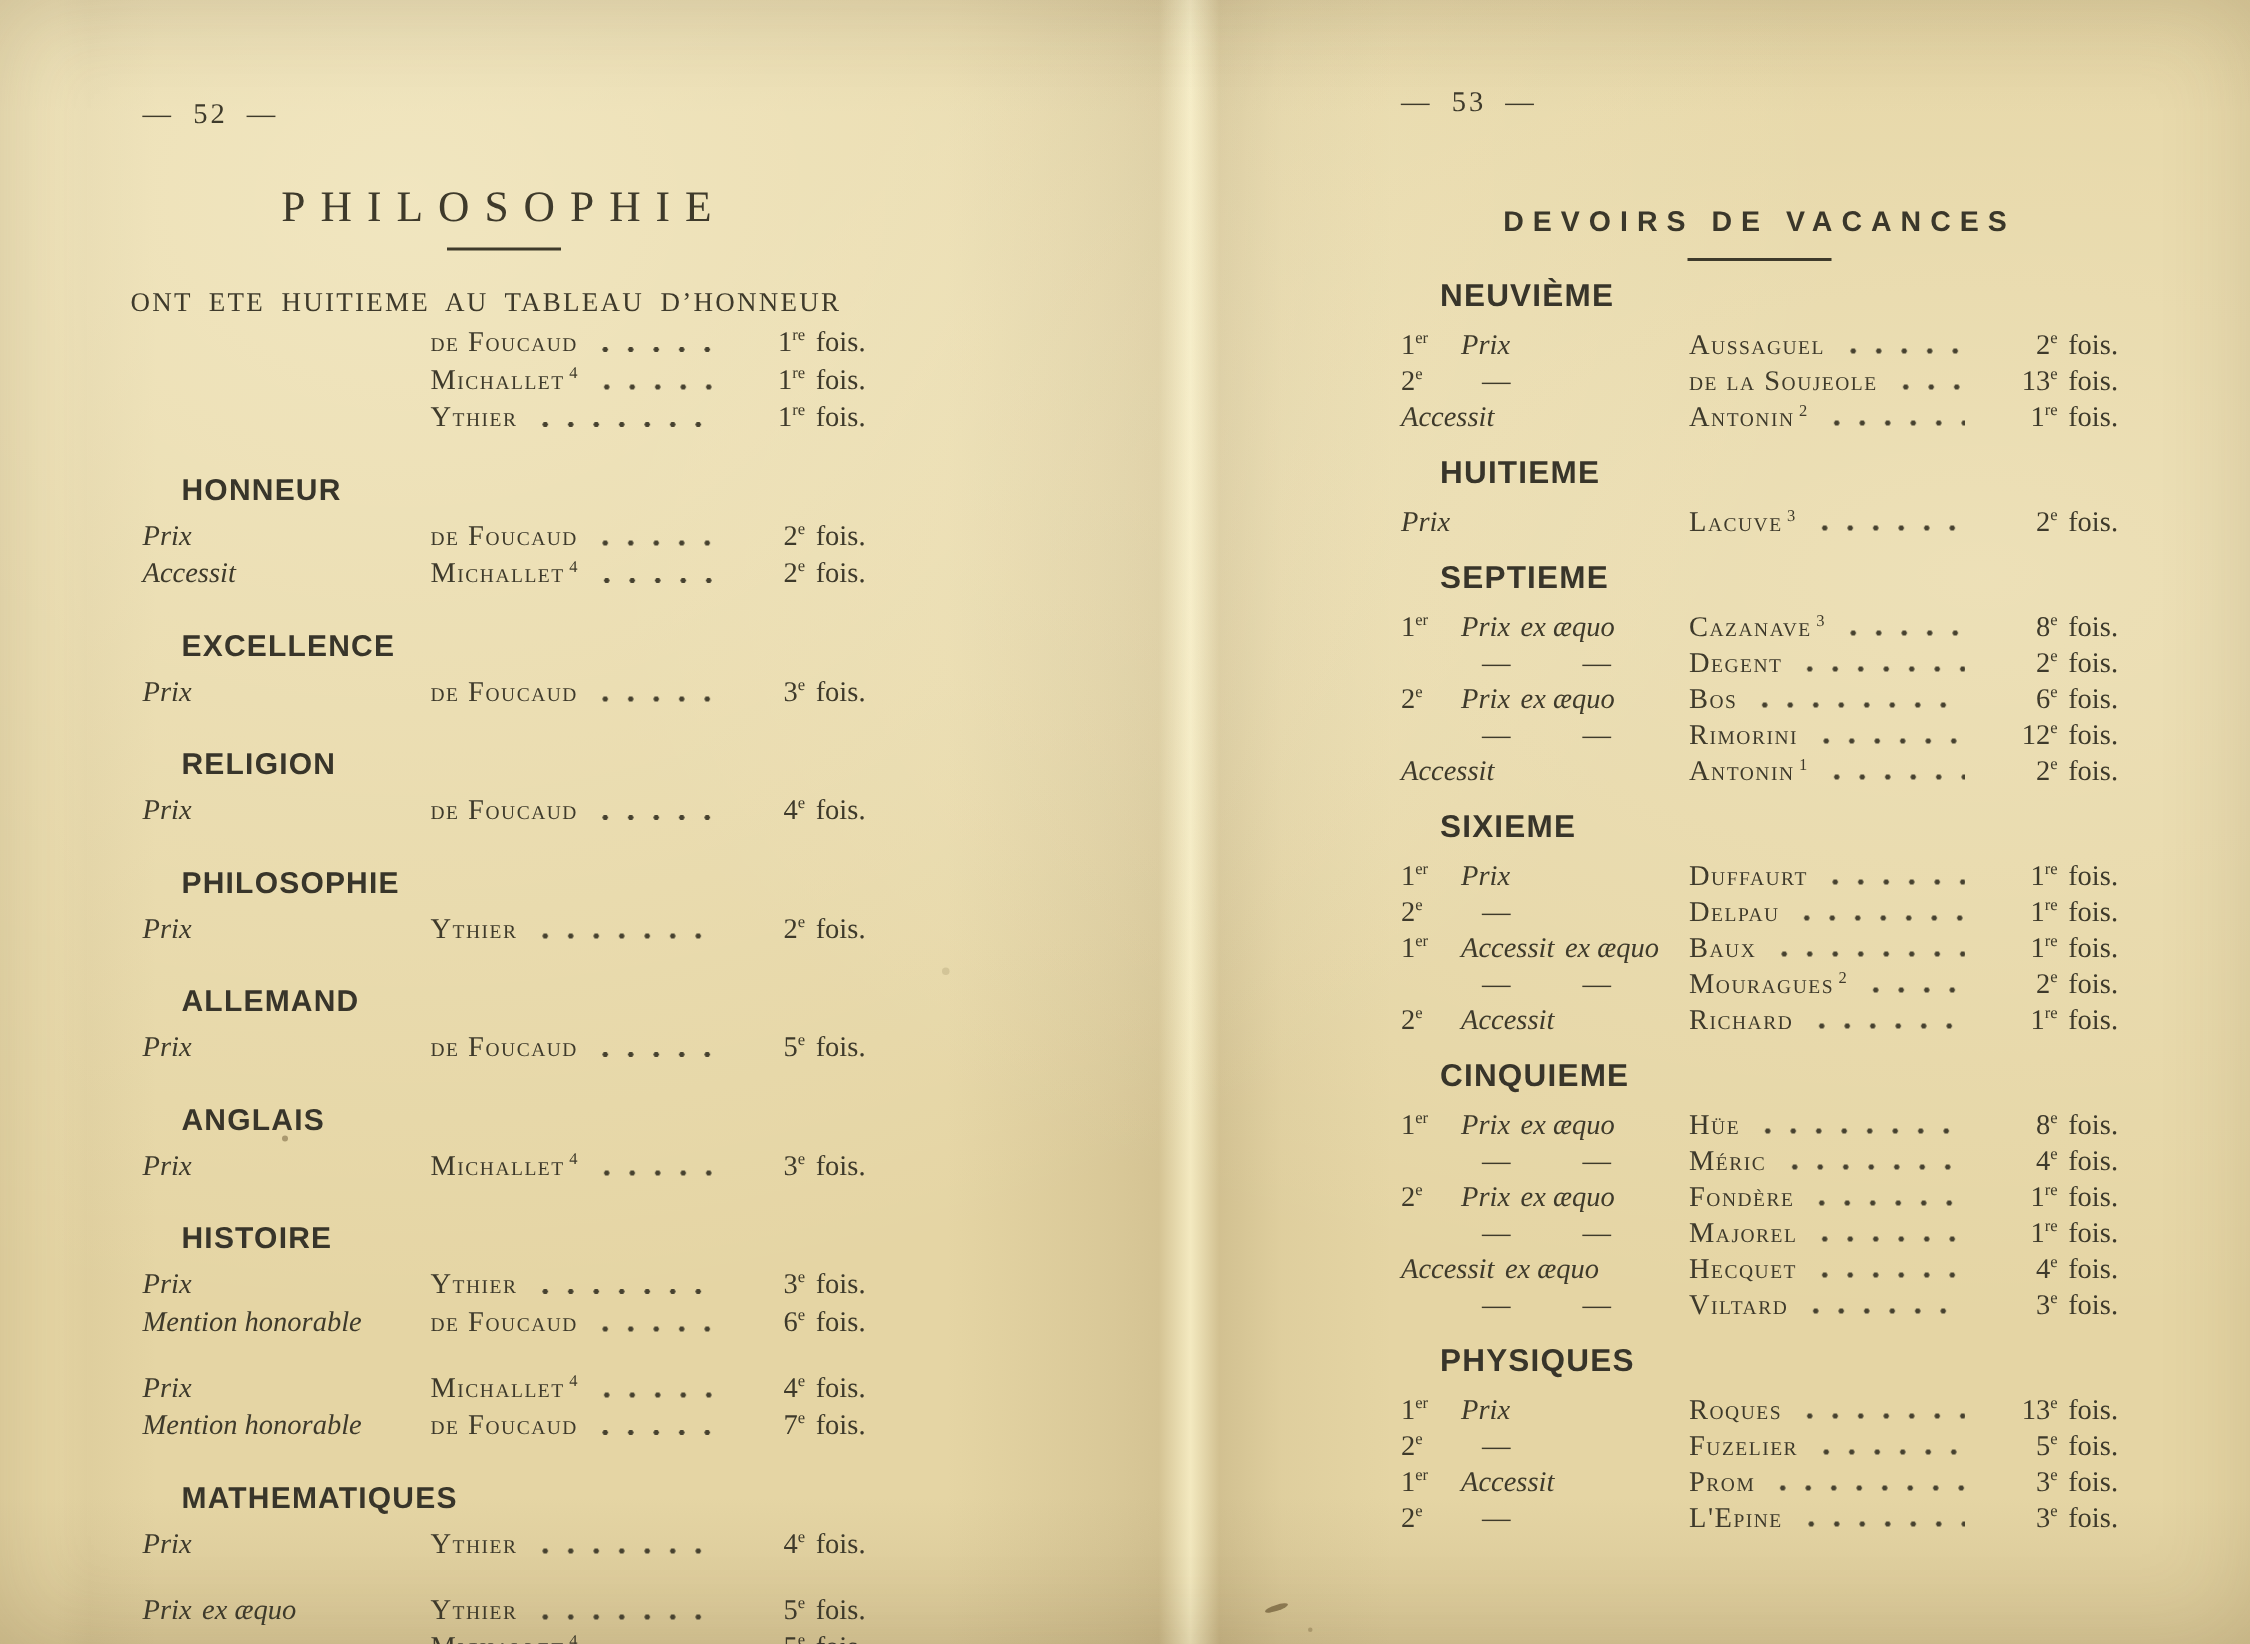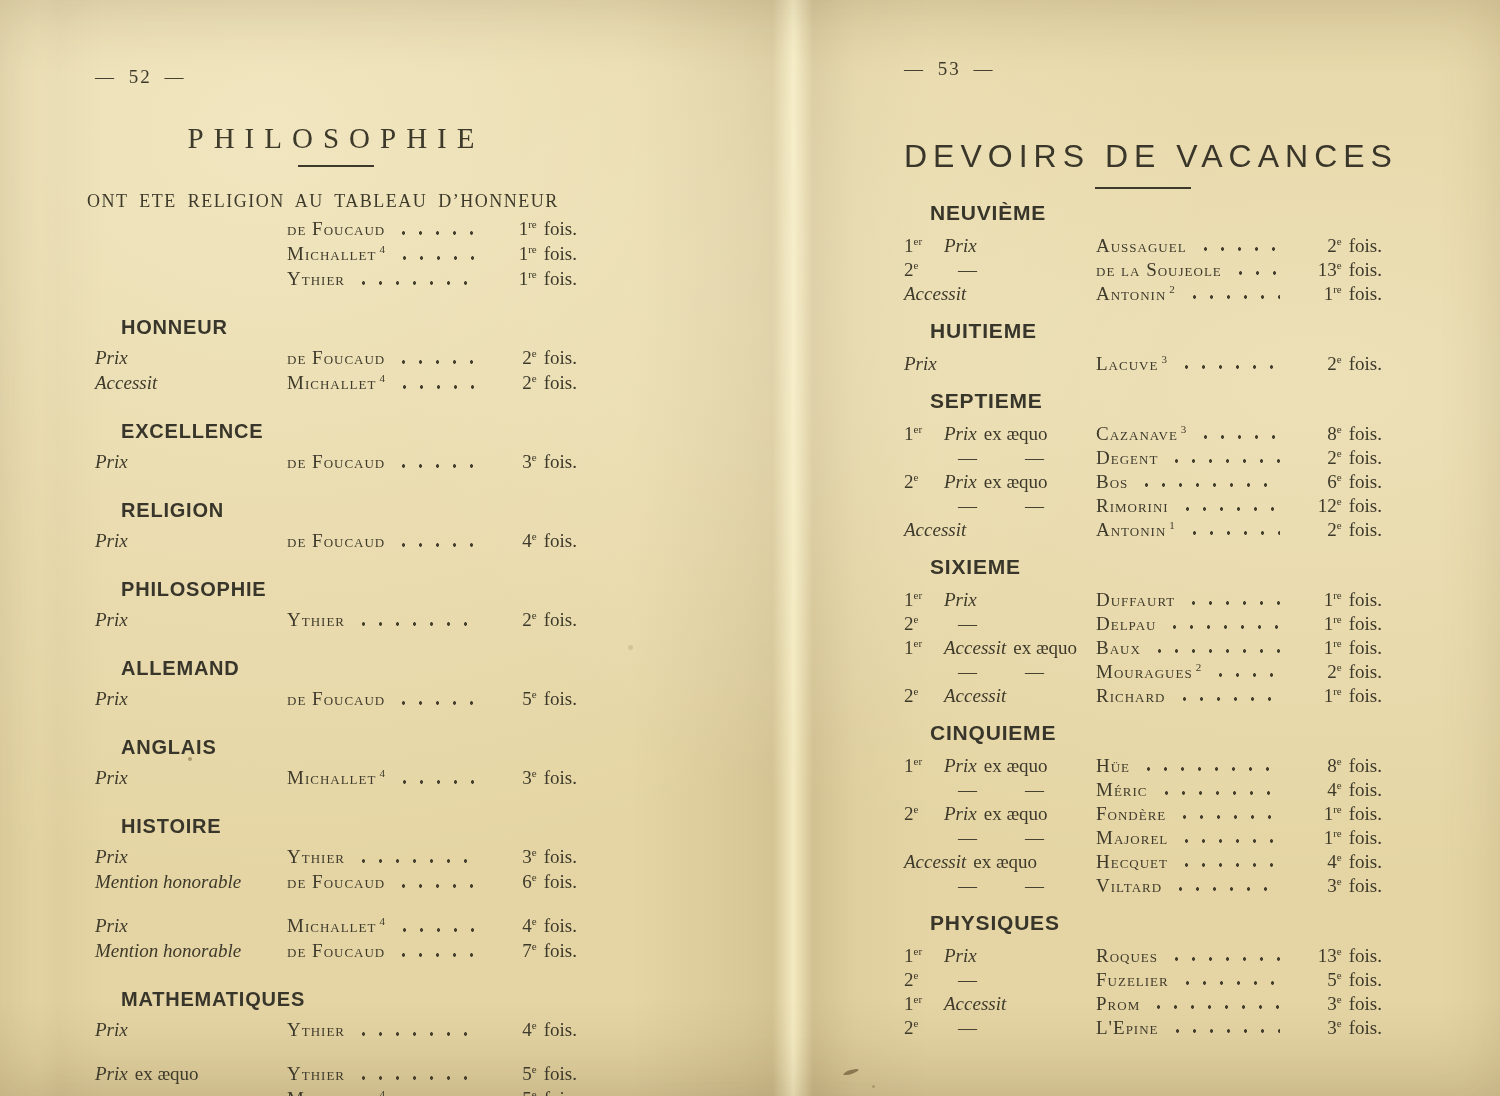--- a/index.html
+++ b/index.html
@@ -17,36 +17,36 @@
     background-image:
       radial-gradient(ellipse at 18% 12%, rgba(255,250,225,0.45), rgba(255,250,225,0) 55%),
       radial-gradient(ellipse at 88% 35%, rgba(255,250,228,0.30), rgba(255,250,228,0) 50%),
       linear-gradient(90deg, rgba(110,86,45,0) 2.5%, rgba(110,86,45,0.05) 4%, rgba(110,86,45,0) 7%),
       linear-gradient(90deg, rgba(110,86,45,0) 42%, rgba(110,86,45,0.10) 49.5%, rgba(110,86,45,0.14) 51.5%, rgba(255,250,215,0.55) 52.9%, rgba(110,86,45,0.16) 54.2%, rgba(110,86,45,0.05) 57%, rgba(110,86,45,0) 62%),
       linear-gradient(180deg, rgba(110,86,45,0.07), rgba(110,86,45,0) 7%, rgba(110,86,45,0) 91%, rgba(110,86,45,0.12) 100%);
     box-shadow:inset 0 0 60px rgba(100,78,40,0.18);
   }
   .page-content{position:absolute;}
   .pg-left{left:95px;top:66px;width:482px;}
-  .pg-right{left:904px;top:58px;width:478px;}
+  .pg-right{left:934px;top:58px;width:478px;}
 
   .page-number{
     text-align:left;font-size:19px;letter-spacing:2px;
     word-spacing:6px;
   }
   .doc-title{
     text-align:center;margin-top:34px;white-space:nowrap;
   }
   .pg-left .doc-title{
     font-family:"Liberation Serif", serif;
     font-size:29px;letter-spacing:10px;font-weight:500;
   }
   .pg-right .doc-title{
     font-family:"Liberation Sans", sans-serif;
-    font-size:32px;font-weight:400;letter-spacing:6px;
+    font-size:19px;font-weight:700;letter-spacing:6px;
     margin-top:58px;color:#3a372a;
   }
   .title-rule{
     height:2px;background:var(--ink);margin:10px auto 0;
     width:76px;
   }
   .pg-right .title-rule{width:96px;margin-top:12px;}
 
   .intro-heading{
     font-size:18px;letter-spacing:1.5px;word-spacing:5px;
@@ -65,21 +65,21 @@
   .pg-right .section-heading{font-size:21px;margin-bottom:10px;padding-top:2px;}
 
   .row{
     display:flex;align-items:baseline;
     height:25px;font-size:19px;white-space:nowrap;
   }
   .pg-right .row{height:24px;}
   .label{flex:none;width:192px;}
   .lnum{display:inline-block;min-width:40px;}
   .lword{font-style:italic;}
-  .lsuffix{margin-left:7px;}
+  .lsuffix{margin-left:7px;font-style:italic;}
   .ldash{font-style:normal;}
   .label.indent{padding-left:40px;box-sizing:border-box;}
   .pg-left .label.indent{padding-left:8px;}
   .lsuffix.ldash{margin-left:48px;}
   .lword.ldash{margin-left:14px;}
 
   .name{flex:none;font-variant:small-caps;letter-spacing:1px;}
   sup{font-size:58%;line-height:0;}
   .nsup{margin-left:3px;}
 
@@ -102,21 +102,21 @@
 </style>
 </head>
 <body>
 
 <div class="book">
 
   <div class="page-content pg-left">
     <div class="page-number">— 52 —</div>
     <div class="doc-title">PHILOSOPHIE</div>
     <div class="title-rule"></div>
-    <div class="intro-heading">ONT ETE RELIGION AU TABLEAU D’HONNEUR</div>
+    <div class="intro-heading">ONT ETE HUITIEME AU TABLEAU D’HONNEUR</div>
     <div id="left-intro">
         <div class="row">
           <span class="label"></span>
           <span class="name">de Foucaud</span>
           <span class="leader"></span>
           <span class="value"><span class="vcount">1<sup>re</sup></span><span class="vfois">fois.</span></span>
         </div>
         <div class="row">
           <span class="label"></span>
           <span class="name">Michallet<sup class="nsup">4</sup></span>

